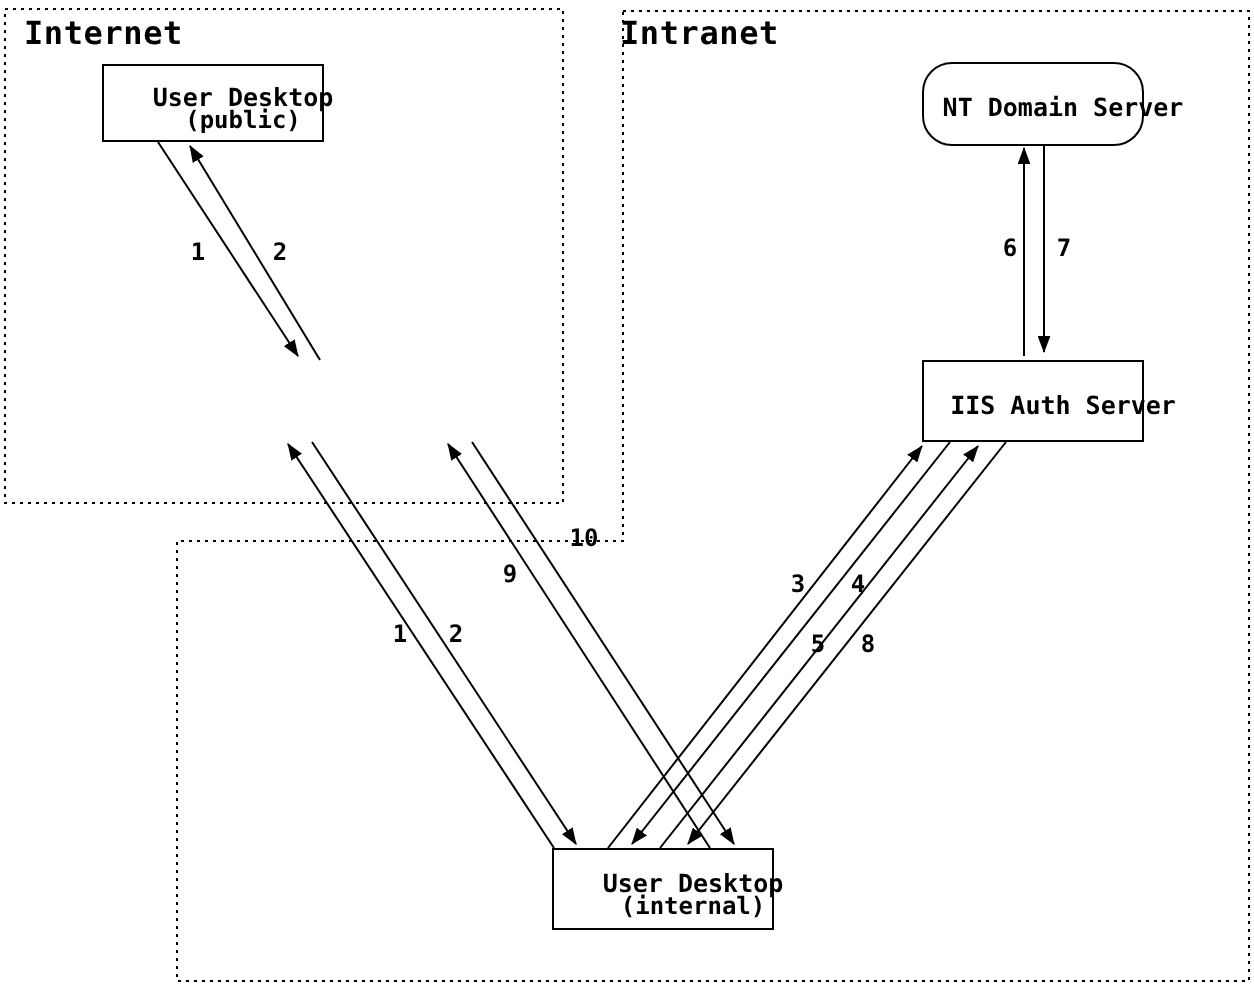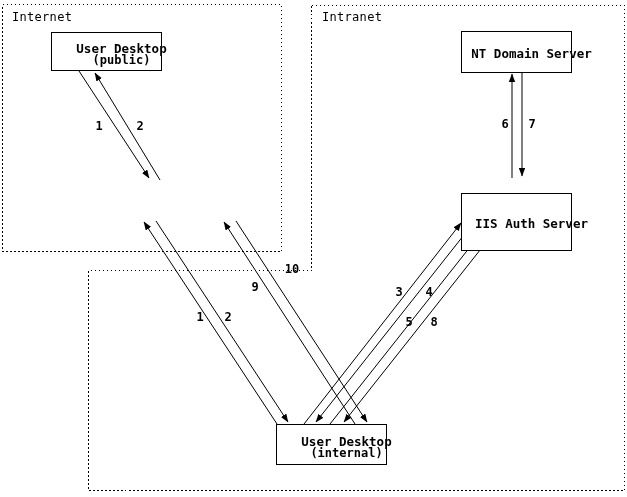--- a/index.html
+++ b/index.html
@@ -4,21 +4,21 @@
 <style>
   * { margin:0; padding:0; }
   html,body { background:#ffffff; }
   body { font-family:"DejaVu Sans Mono","Liberation Mono",monospace; color:#000; }
   .canvas {
     position:relative; width:627px; height:497px;
     background:#fff; overflow:hidden;
   }
   .layer { position:absolute; left:0; top:0; }
   .zone-label {
-    position:absolute; font-weight:normal; font-size:12px; line-height:12px;
+    position:absolute; font-weight:bold; font-size:16px; line-height:12px;
     white-space:pre; letter-spacing:0.3px;
   }
   .node {
     position:absolute; box-sizing:border-box;
     border:1px solid #000; background:#fff;
     display:flex; flex-direction:column; align-items:center; justify-content:center;
     text-align:center; padding-top:3px;padding-left:30px;
   }
   .node-title { font-weight:bold; font-size:12.5px; line-height:13px; white-space:nowrap; }
   .node-sub   { font-weight:bold; font-size:12px;  line-height:10px; white-space:nowrap; }
@@ -56,34 +56,34 @@
     <line x1="475" y1="221" x2="316" y2="422" stroke="#000" stroke-width="1" marker-end="url(#ah)"></line>
 
     <line x1="330" y1="424" x2="489" y2="223" stroke="#000" stroke-width="1" marker-end="url(#ah)"></line>
     <line x1="503" y1="221" x2="344" y2="422" stroke="#000" stroke-width="1" marker-end="url(#ah)"></line>
 
     <line x1="512" y1="178" x2="512" y2="74" stroke="#000" stroke-width="1" marker-end="url(#ah)"></line>
     <line x1="522" y1="72" x2="522" y2="176" stroke="#000" stroke-width="1" marker-end="url(#ah)"></line>
   </svg>
 
   <div class="zone-label" style="left:12px; top:11px;">Internet</div>
-  <div class="zone-label" style="left:322px; top:11px;">Intranet</div>
+  <div class="zone-label" style="left:310px; top:11px;">Intranet</div>
 
   <div class="node" style="left:51px; top:32px; width:111px; height:39px;">
     <div class="node-title">User Desktop</div>
     <div class="node-sub">(public)</div>
   </div>
 
 
-  <div class="node" style="left:461px; top:31px; width:111px; height:42px;">
+  <div class="node" style="left:461px; top:31px; width:111px; height:42px;border-radius:15px;">
     <div class="node-title">NT Domain Server</div>
 
   </div>
 
-  <div class="node" style="left:461px; top:193px; width:111px; height:58px;">
+  <div class="node" style="left:461px; top:180px; width:111px; height:41px;">
     <div class="node-title">IIS Auth Server</div>
 
   </div>
 
   <div class="node" style="left:276px; top:424px; width:111px; height:41px;">
     <div class="node-title">User Desktop</div>
     <div class="node-sub">(internal)</div>
   </div>
 
   <div class="num" style="left:99px;  top:126px;">1</div>

